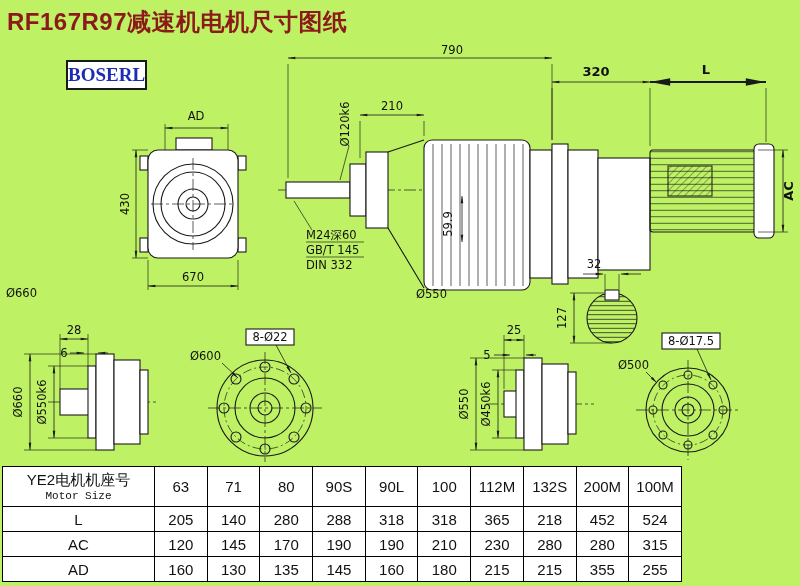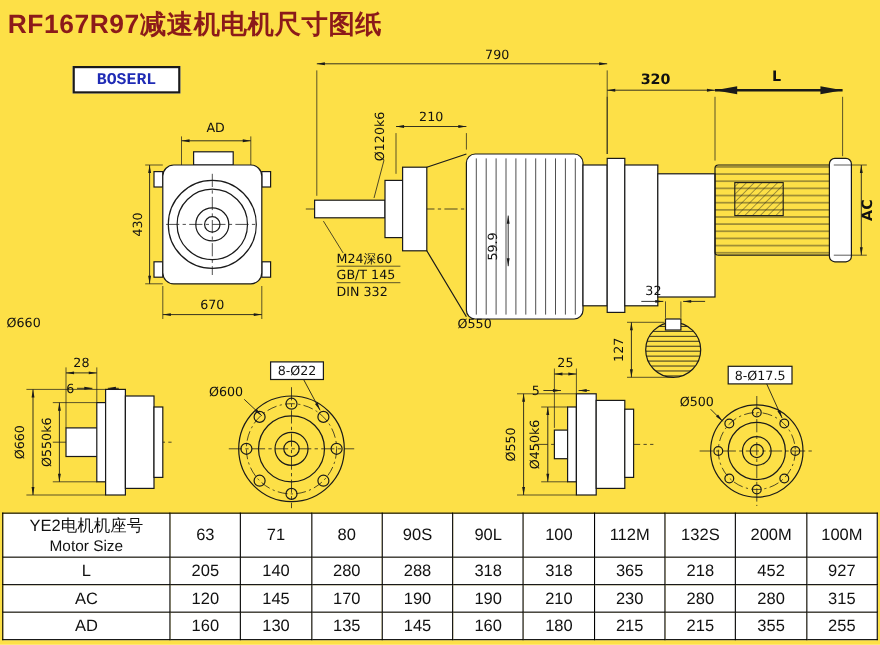--- a/index.html
+++ b/index.html
@@ -1,56 +1,56 @@
 <!DOCTYPE html>
 <html><head>
 <meta charset="utf-8">
 <style>
   * { box-sizing: border-box; margin: 0; padding: 0; }
   body { background:#fff; }
   #page {
-    position: relative; width: 800px; height: 586px; background: #fde047;
+    position: relative; width: 800px; height: 586px; background: #bef264;
     font-family: "Liberation Sans", sans-serif; overflow: hidden;
   }
   #title {
     position: absolute; left: 7px; top: 6px;
     font-size: 24px; font-weight: bold; color: #8b1a1a;
     letter-spacing: 0.5px;
   }
   #brand {
     position: absolute; left: 66px; top: 60px;
     border: 2px solid #1a1a1a; color: #1f2bb5;
-    font-family: Liberation Mono, monospace; font-weight: bold;
-    font-size: 15px; padding: 2px 20px; background:#fff;
+    font-family: Liberation Serif, serif; font-weight: bold;
+    font-size: 19px; padding: 2px 0; background:#fff;
   }
   svg#draw { position: absolute; left: 0; top: 38px; }
   svg .s    { stroke:#1a1a1a; stroke-width:1.1; fill:none; }
   svg .sf   { stroke:#1a1a1a; stroke-width:1.1; fill:#fff; }
   svg .thin { stroke:#1a1a1a; stroke-width:0.7; fill:none; }
   svg .ext  { stroke:#1a1a1a; stroke-width:0.65; fill:none; }
   svg .cl   { stroke:#1a1a1a; stroke-width:0.7; fill:none; stroke-dasharray:12 3 3 3; }
   svg .bcirc{ stroke:#1a1a1a; stroke-width:0.7; fill:none; stroke-dasharray:9 3 2 3; }
   svg .dim  { stroke:#1a1a1a; stroke-width:0.8; fill:none;
               marker-start:url(#ar); marker-end:url(#ar); }
   svg .ld   { stroke:#1a1a1a; stroke-width:0.8; fill:none; marker-end:url(#ar); }
   svg text  { font-family:"DejaVu Sans", sans-serif; font-size:11.5px; fill:#111; }
   svg text.mid { text-anchor: middle; }
   svg text.big { font-size:13px; font-weight:bold; }
   #size-table {
-    position: absolute; left: 2px; top: 466px; width: 796px;
+    position: absolute; left: 2px; top: 466px; width: 680px;
     border-collapse: collapse; table-layout: fixed;
     font-family: "Liberation Sans", sans-serif;
   }
   #size-table th, #size-table td {
     border: 1px solid #000; text-align: center; vertical-align: middle;
     font-weight: normal; font-size: 15px; color:#111; height: 25px; background:#fff;
   }
   #size-table tr.hdr th { height: 40px; }
   #size-table .cn { font-size: 15px; }
-  #size-table .en { font-size: 14px; }
+  #size-table .en { font-size: 11px; font-family: Liberation Mono, monospace; }
 </style>
 </head>
 <body>
 
 <div id="page">
 
   <div id="title">RF167R97减速机电机尺寸图纸</div>
   <div id="brand">BOSERL</div>
 
   <svg id="draw" width="800" height="428" viewBox="0 0 800 428">
@@ -285,21 +285,21 @@
         <th>L</th>
         <td>205</td>
         <td>140</td>
         <td>280</td>
         <td>288</td>
         <td>318</td>
         <td>318</td>
         <td>365</td>
         <td>218</td>
         <td>452</td>
-        <td>927</td>
+        <td>524</td>
       </tr>
       <tr>
         <th>AC</th>
         <td>120</td>
         <td>145</td>
         <td>170</td>
         <td>190</td>
         <td>190</td>
         <td>210</td>
         <td>230</td>

